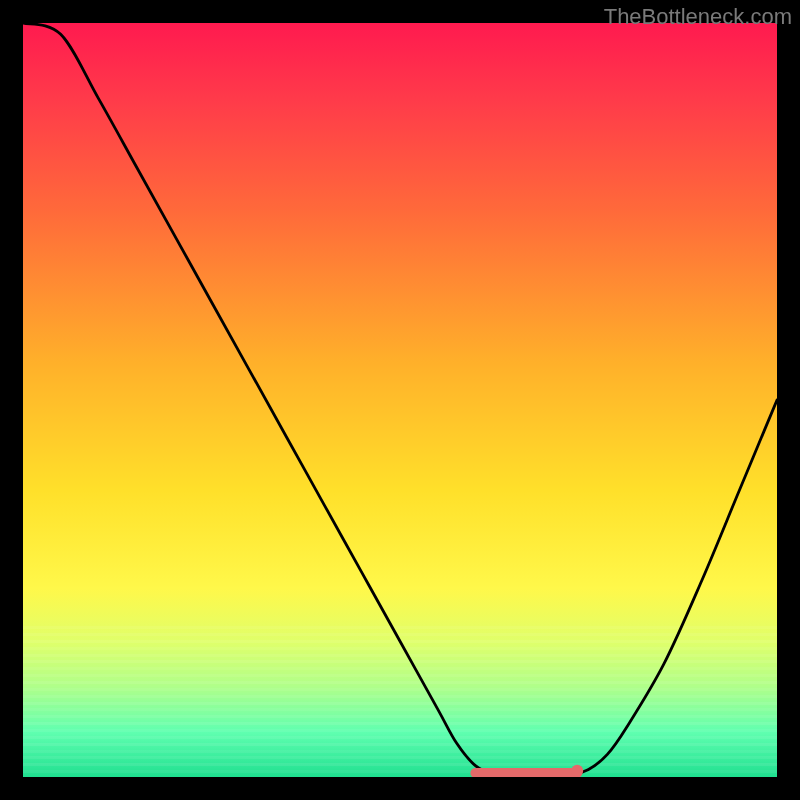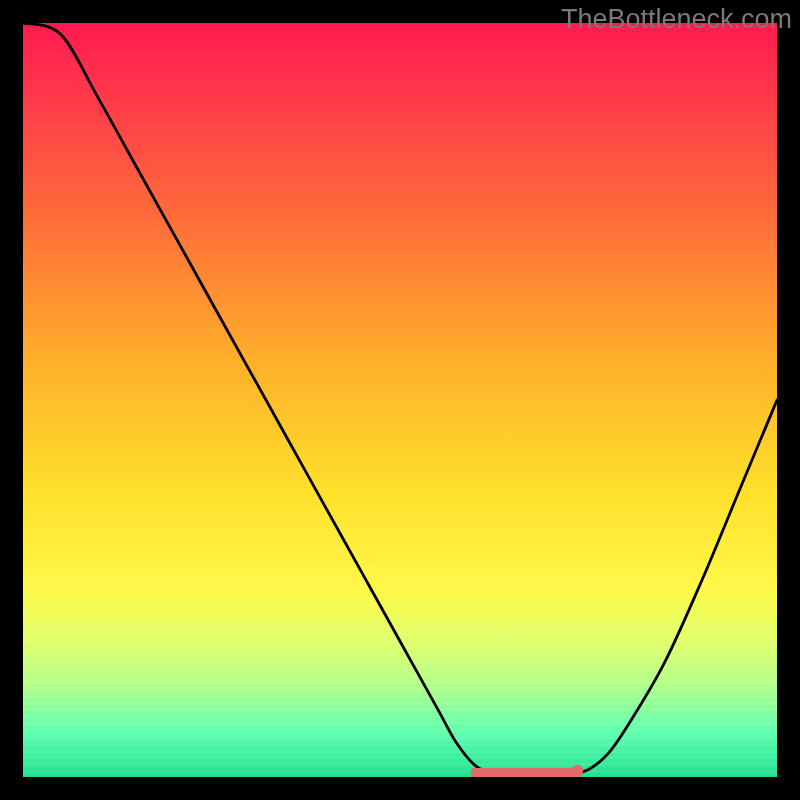--- a/index.html
+++ b/index.html
@@ -29,21 +29,21 @@
     left: 0; right: 0;
     height: 3px;
     opacity: 0.35;
     background: rgba(255,255,255,0.5);
   }
   .curve { position: absolute; inset: 0; }
   .watermark {
     position: absolute;
     top: 4px; right: 8px;
     font-family: Arial, Helvetica, sans-serif;
-    font-size: 27px;
+    font-size: 22px;
     color: #7a7a7a;
     user-select: none;
   }
 </style>
 </head>
 <body>
 <div class="wrap">
 
   <div class="plot">
     <div class="gradient"></div>

